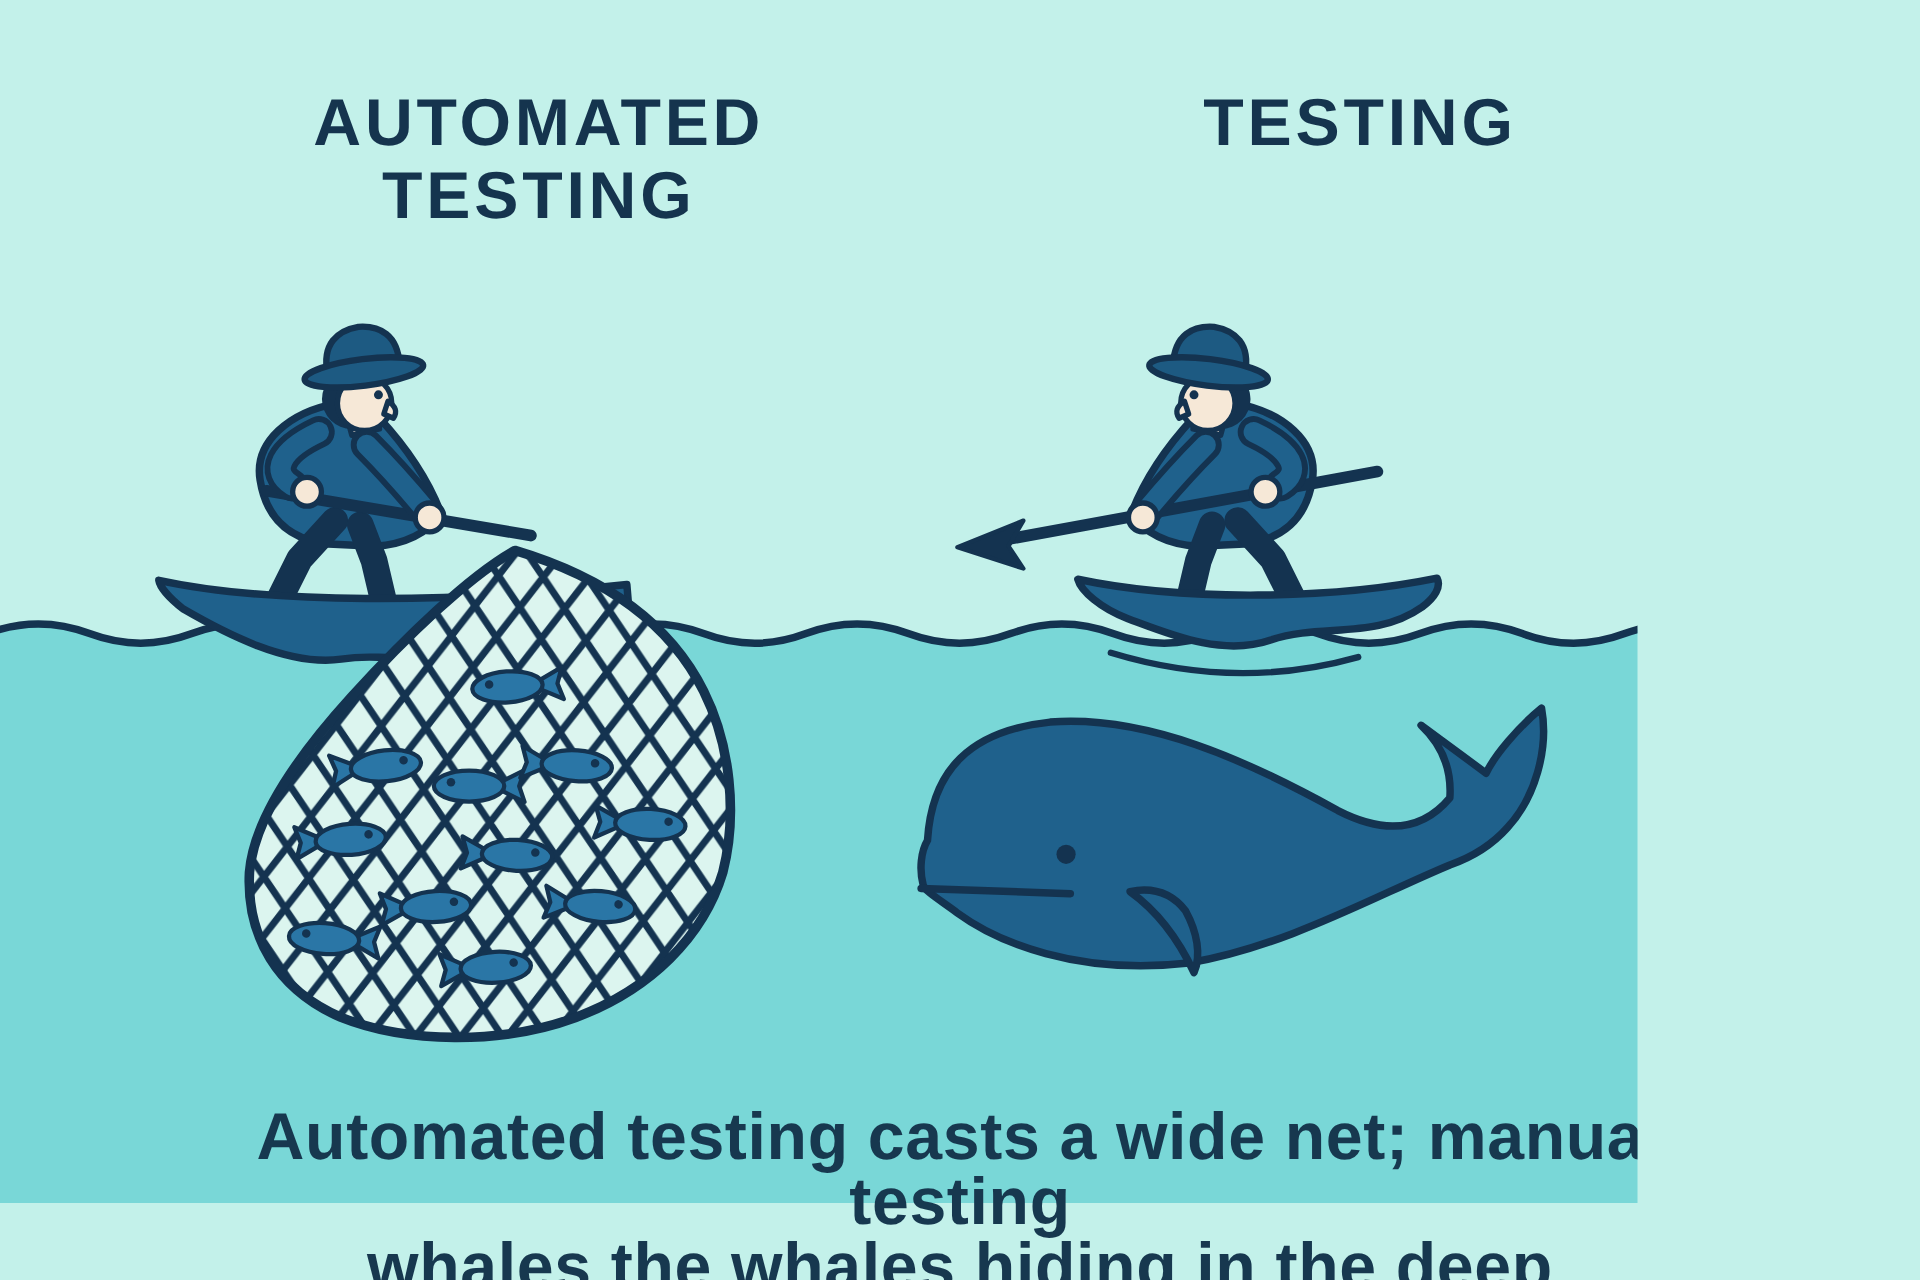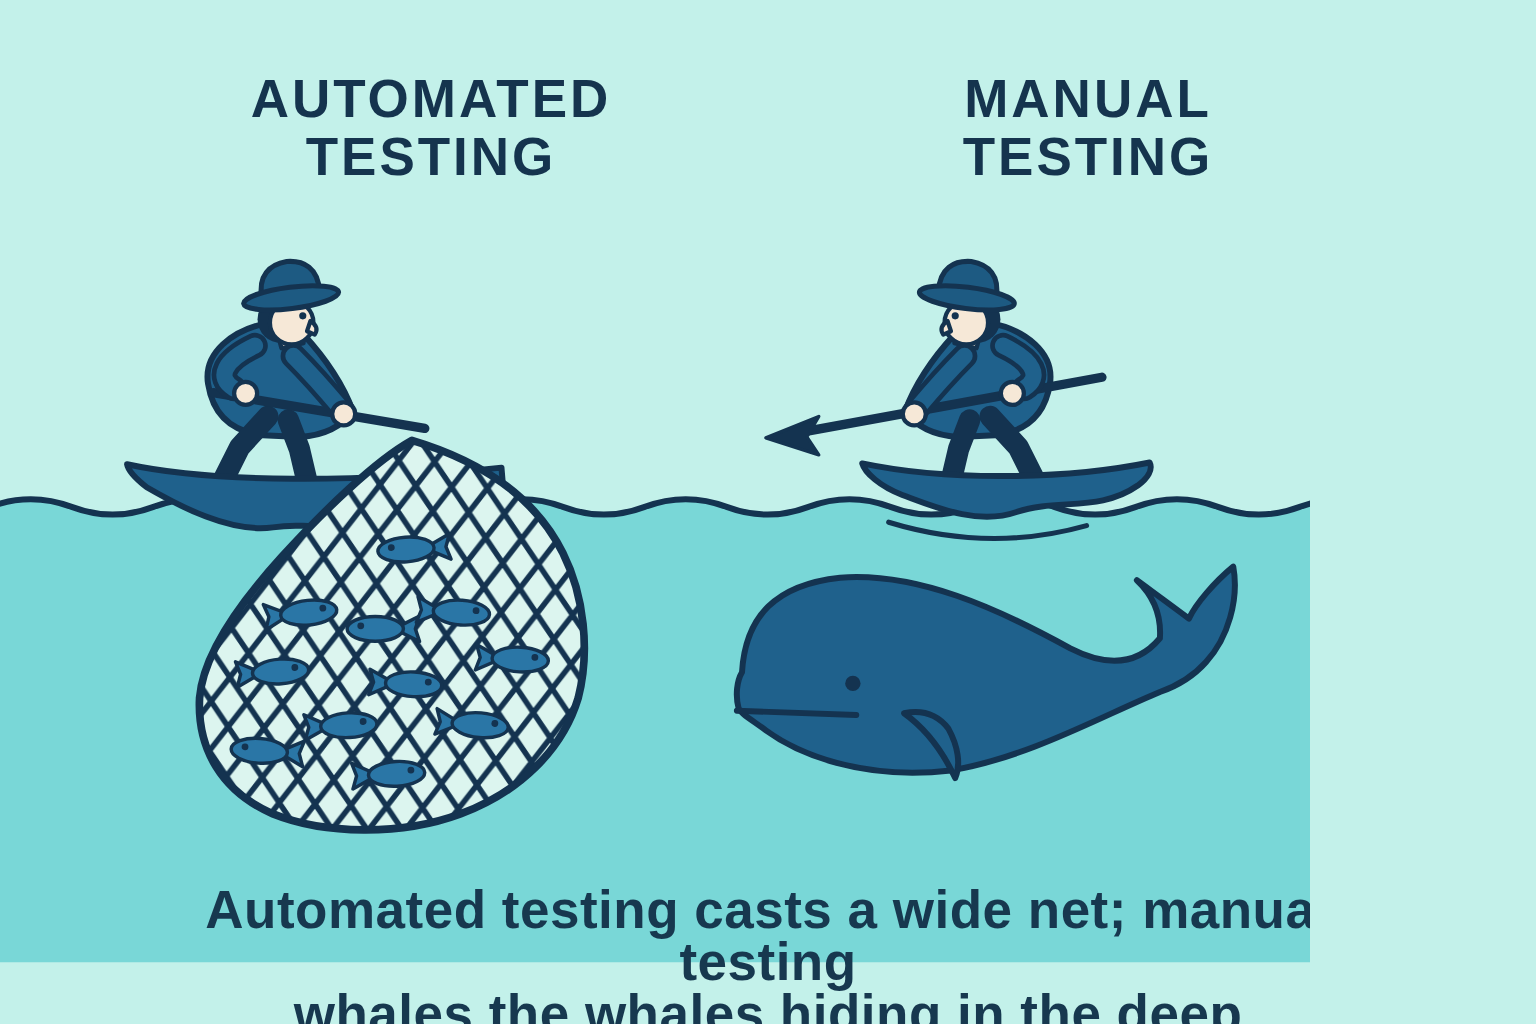--- a/index.html
+++ b/index.html
@@ -128,21 +128,20 @@
 
     <path class="fig" d="M1011,455 C1110,476 1250,474 1348,454 C1352,462 1346,472 1334,481 C1290,512 1240,496 1192,512 C1146,528 1096,506 1058,492 C1032,482 1014,466 1011,455 Z"></path>
     <path class="oline" stroke-width="6" d="M1042,524 Q1160,560 1274,528"></path>
   </svg>
 
   <div class="title" id="title-left">
     <div>AUTOMATED</div>
     <div>TESTING</div>
   </div>
   <div class="title" id="title-right">
-    <div>MANUAL</div>
     <div>TESTING</div>
   </div>
 
   <div class="caption">
     <div>Automated testing casts a wide net; manual testing</div>
     <div>whales the whales hiding in the deep</div>
   </div>
 
 </div>
 

